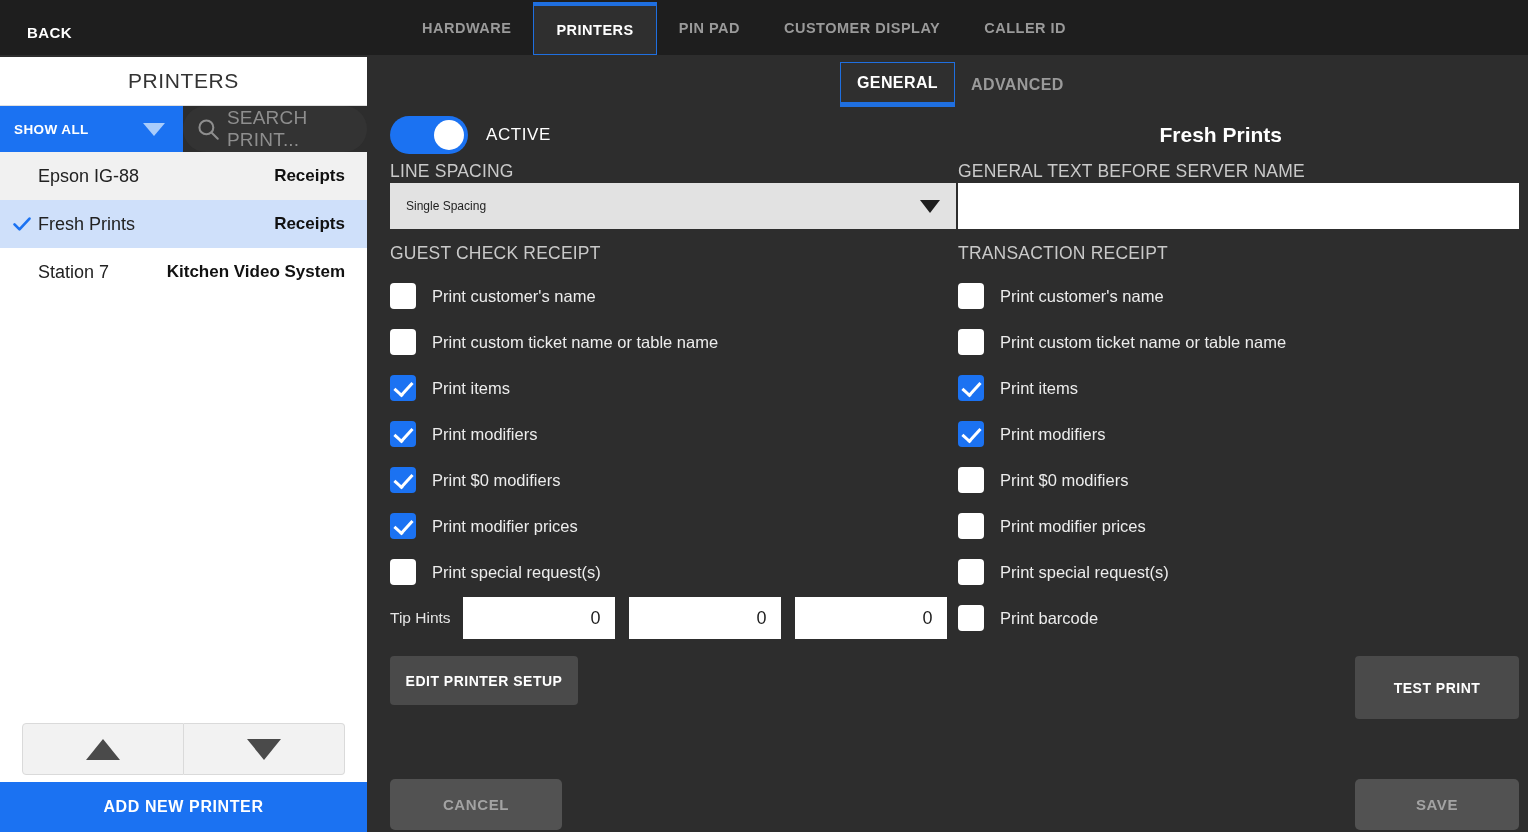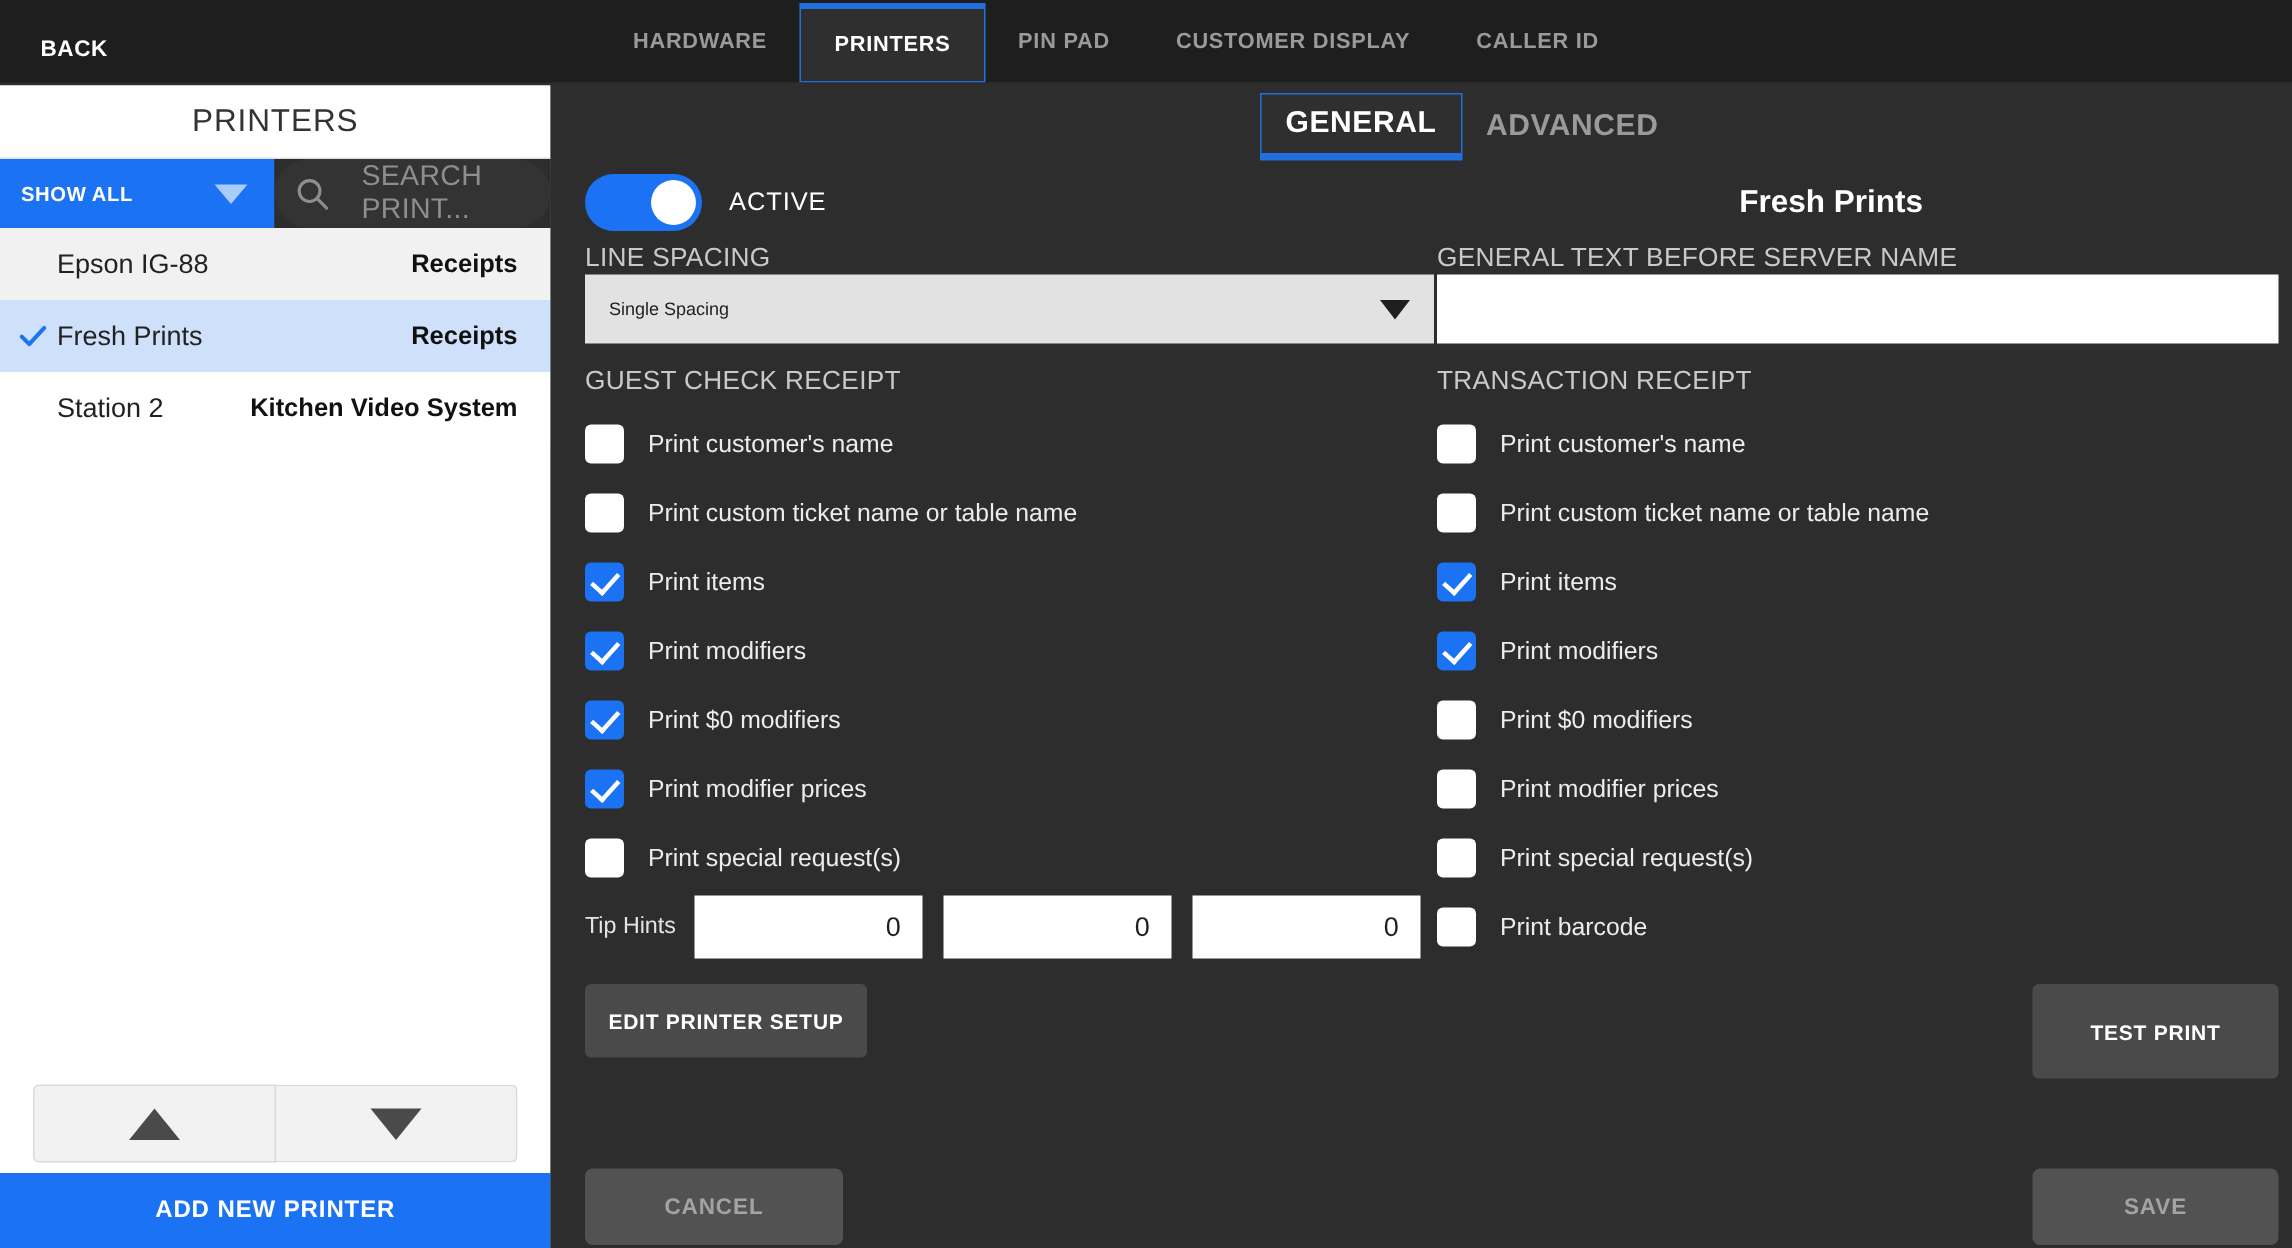--- a/index.html
+++ b/index.html
@@ -64,21 +64,20 @@
     border-top: 13px solid #a9ccfb;
   }
   .search-wrap {
     flex: 1; background: #2d2d2d;
     display: flex; align-items: center;
   }
   .search-box {
     flex: 1; height: 46px; background: #333333; border-radius: 23px;
     display: flex; align-items: center; padding-left: 12px;
     cursor: text;
-    gap: 14px;
   }
   .search-icon { width: 26px; height: 26px; flex: 0 0 26px; }
   .search-ph { color: #8e8e8e; font-size: 19px; margin-left: 6px; letter-spacing: .2px; }
 
   .printer-list { flex: 1; background: #ffffff; overflow: hidden; }
   .printer-row {
     position: relative; height: 48px;
     display: flex; align-items: center;
     padding: 0 22px 0 38px;
     cursor: pointer;
@@ -124,21 +123,21 @@
   }
 
   
   .panel {
     position: absolute; left: 367px; top: 55px;
     width: 1161px; height: 777px; background: #2d2d2d;
   }
   .subtabs { position: absolute; left: 473px; top: 7px; display: flex; align-items: stretch; }
   .subtab {
     padding: 0 16px; height: 45px; display: flex; align-items: center;
-    color: #9a9a9a; font-size: 20px; font-weight: bold; letter-spacing: .4px;
+    color: #9a9a9a; font-size: 16px; font-weight: bold; letter-spacing: .4px;
     cursor: pointer;
   }
   .subtab.active {
     color: #ffffff; background: #2f2f2f;
     border: 1px solid #1f6fe0; border-bottom: 5px solid #1f6fe0;
   }
 
   .toggle-row { position: absolute; left: 23px; top: 61px; display: flex; align-items: center; }
   .toggle {
     width: 78px; height: 38px; border-radius: 19px; background: #1b72f2;
@@ -273,21 +272,21 @@
           <span class="row-type">Receipts</span>
         </div>
         <div class="printer-row even selected">
           <svg class="row-check" viewBox="0 0 24 24">
             <path d="M3 12.5 L9 18.5 L21 5.5" fill="none" stroke="#1b72f2" stroke-width="3.2" stroke-linecap="round" stroke-linejoin="round"></path>
           </svg>
           <span class="row-name">Fresh Prints</span>
           <span class="row-type">Receipts</span>
         </div>
         <div class="printer-row even">
-          <span class="row-name">Station 2</span>
+          <span class="row-name">Station 7</span>
           <span class="row-type">Kitchen Video System</span>
         </div>
       </div>
 
     <div class="arrows-row">
       <div class="arrow-btn">
         <span class="tri-up"></span>
       </div>
       <div class="arrow-btn">
         <span class="tri-down"></span>

